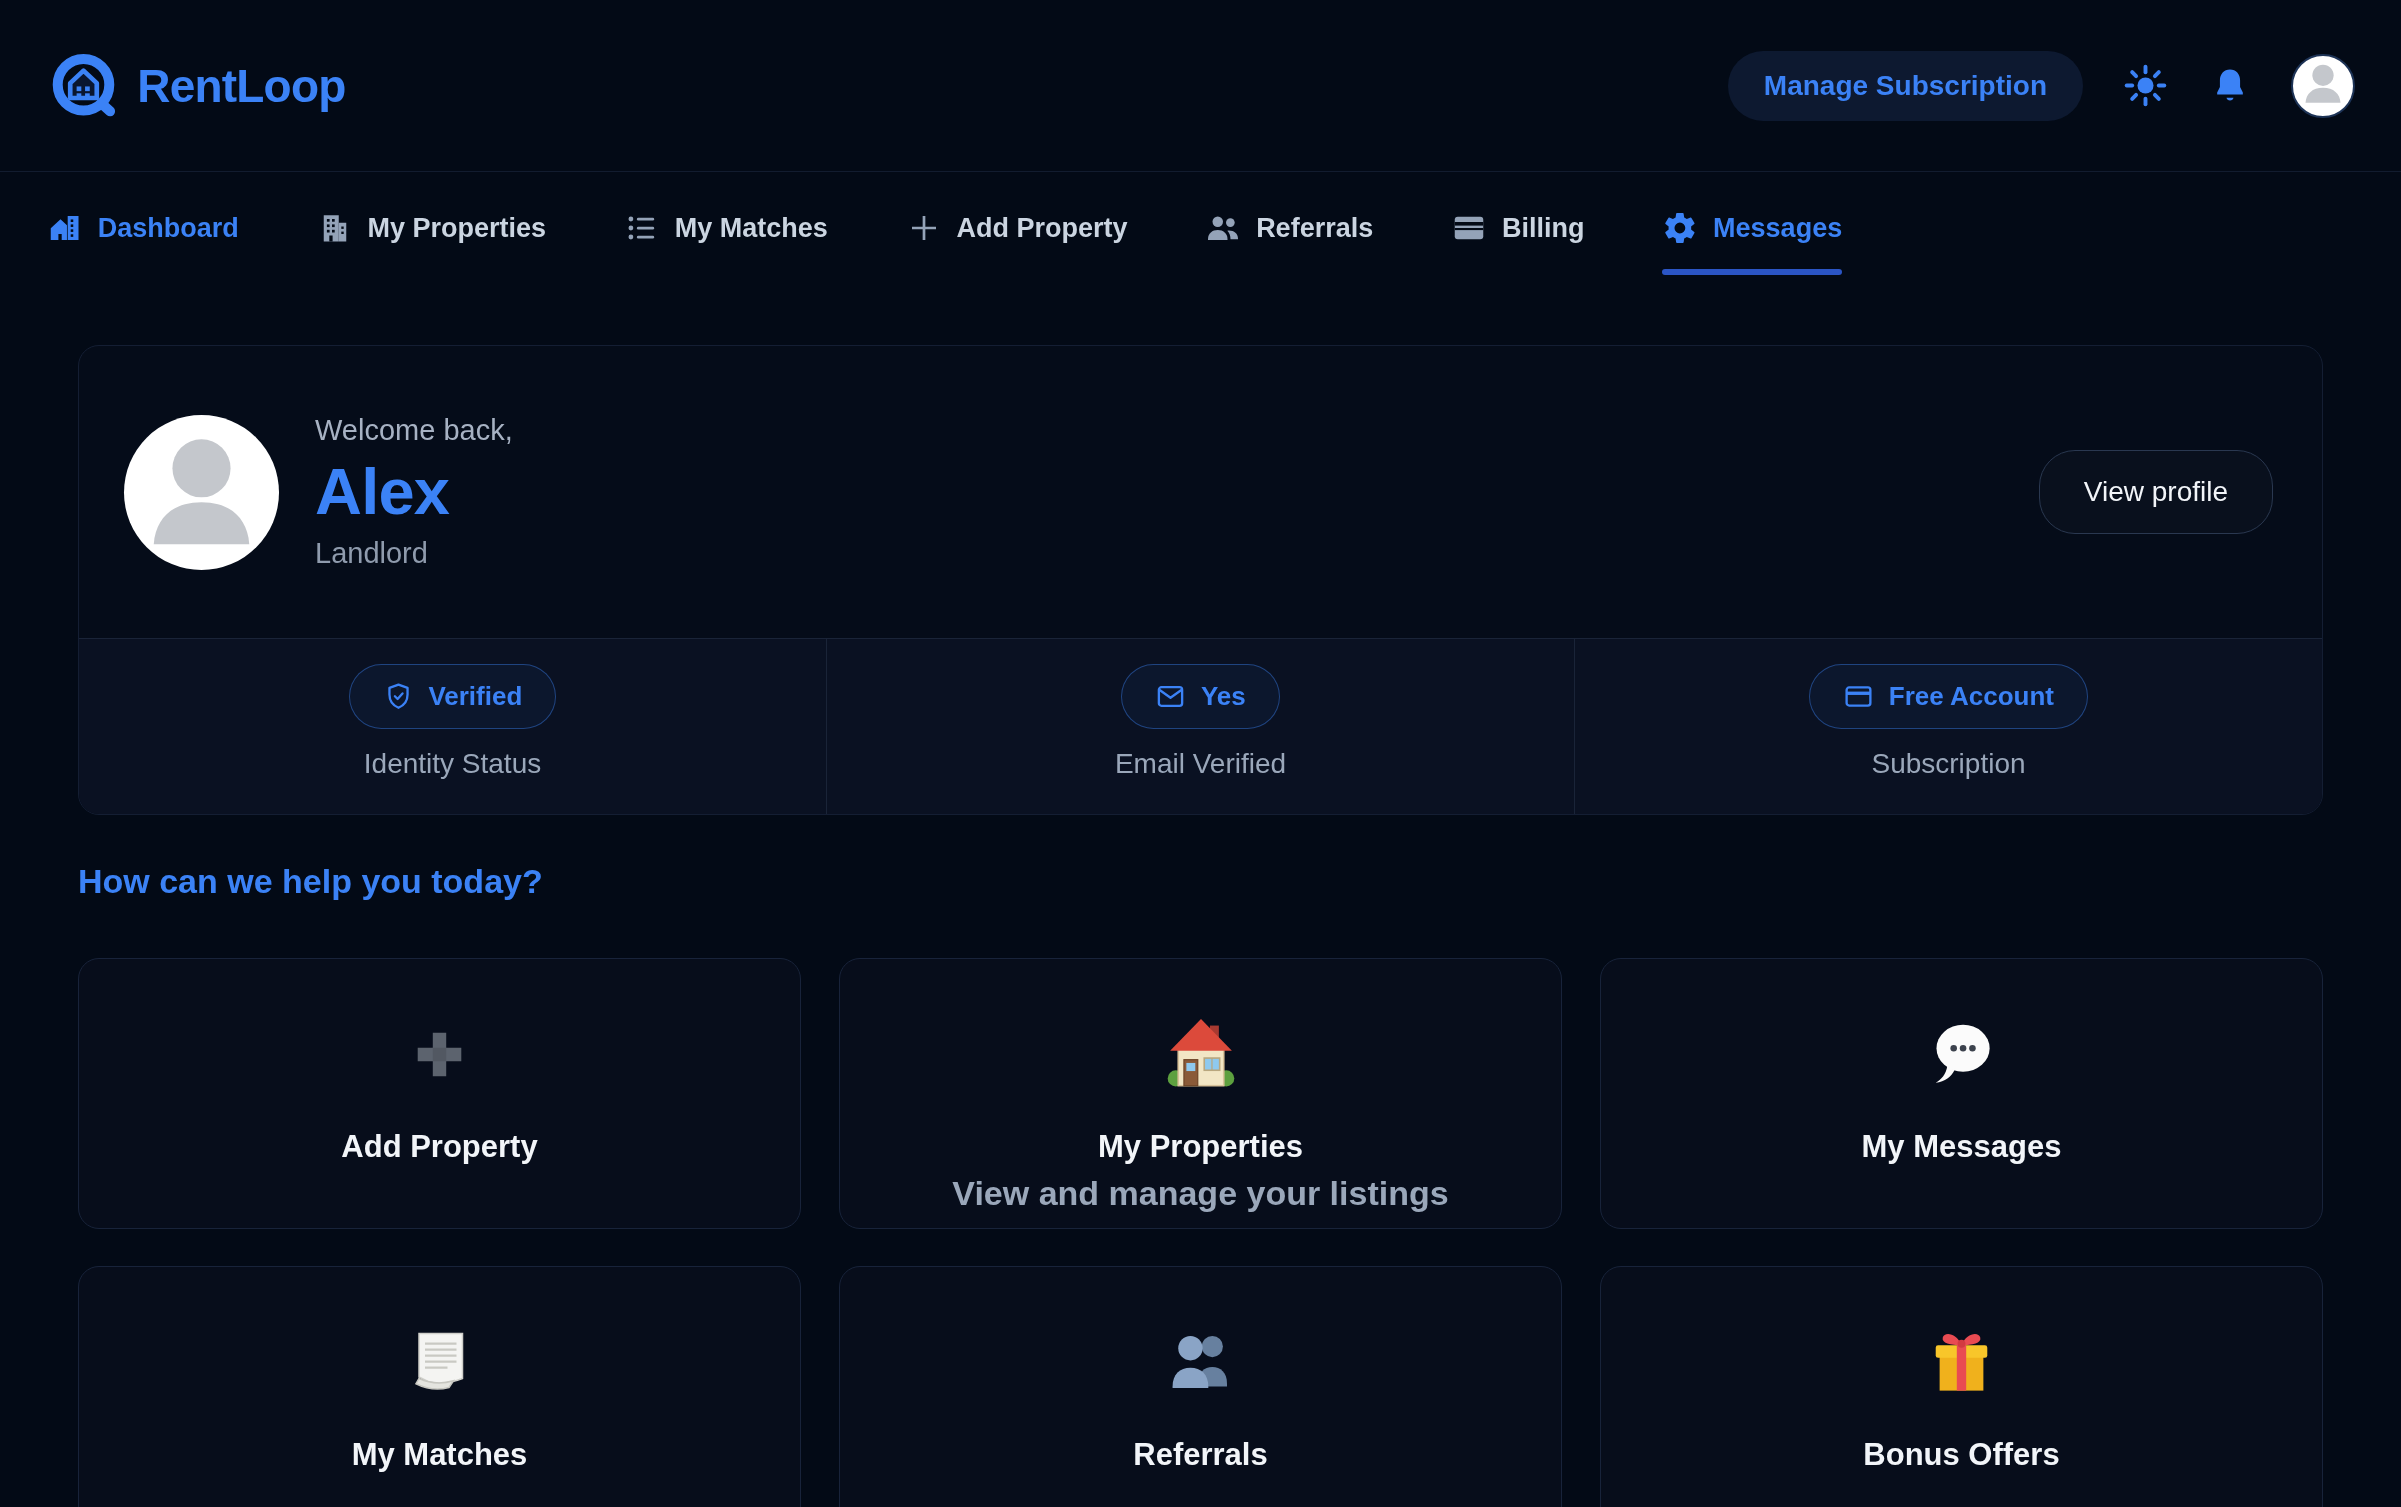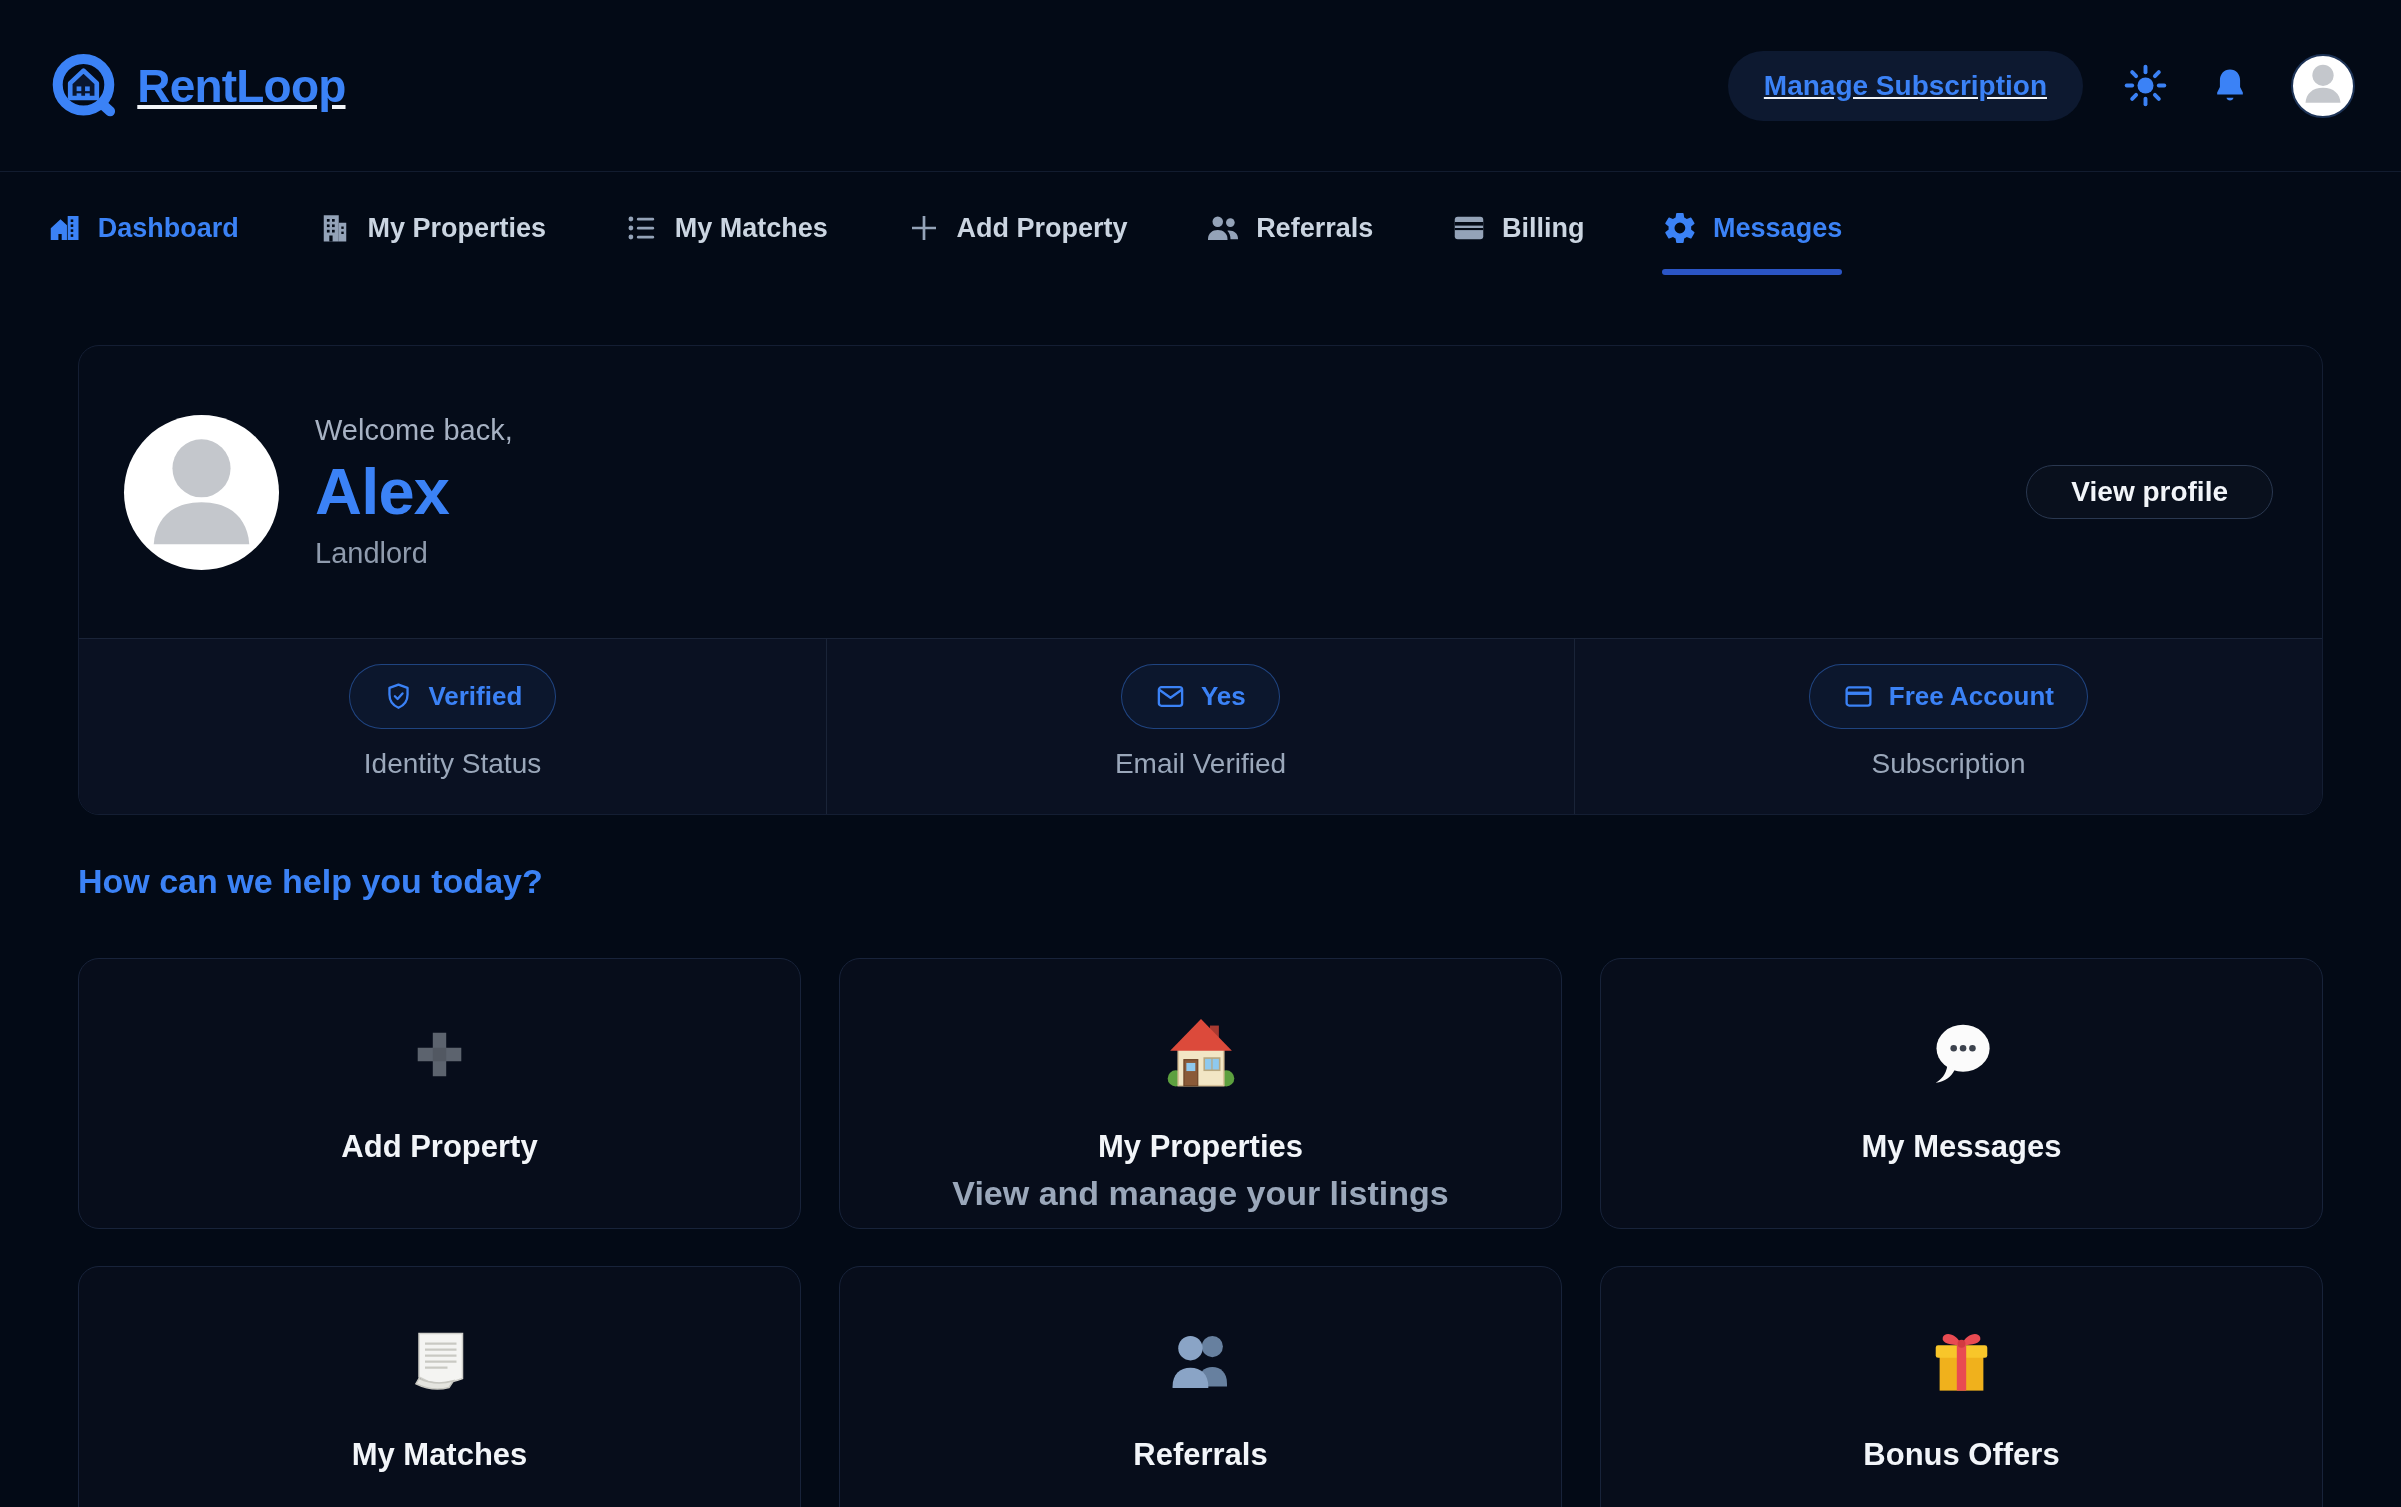--- a/index.html
+++ b/index.html
@@ -14,21 +14,21 @@
     --stats-bg:#0a1122;
     --divider:#1a2438;
     --pill-border:rgba(59,130,246,.42);
     --pill-bg:rgba(59,130,246,.05);
   }
   *{margin:0;padding:0;box-sizing:border-box;}
   html,body{width:2401px;height:1508px;overflow:hidden;}
   body{background:var(--page-bg);font-family:"Liberation Sans","DejaVu Sans",sans-serif;color:var(--txt-white);}
 
   
-  .header{height:172px;display:flex;align-items:center;padding:0 46px;border-bottom:1.6px solid #121c2f;text-decoration:underline;}
+  .header{height:172px;display:flex;align-items:center;padding:0 46px;border-bottom:1.6px solid #121c2f;}
   .brand{display:flex;align-items:center;gap:16.3px;}
   .brand-name{font-size:46px;font-weight:bold;color:var(--accent);letter-spacing:-0.8px;}
   .header-right{margin-left:auto;display:flex;align-items:center;gap:39px;}
   .manage-btn{height:70px;padding:0 36px;border-radius:36px;background:#0d1930;border:none;
     color:var(--accent);font-size:28px;font-weight:bold;font-family:inherit;display:flex;align-items:center;cursor:pointer;}
   .icon-btn{background:none;border:none;cursor:pointer;display:flex;align-items:center;color:var(--accent);}
   .avatar-sm{width:64px;height:64px;border-radius:50%;background:#fff;border:2.5px solid #1d3356;overflow:hidden;display:flex;align-items:flex-end;justify-content:center;cursor:pointer;}
 
   
   .nav{display:flex;gap:78px;padding:38px 47px 0;}
@@ -40,22 +40,22 @@
   .tab.active::after{content:"";position:absolute;left:0;right:0;bottom:0;height:6.5px;border-radius:3.3px;background:var(--underline);}
 
   
   .welcome-card{margin:70px 78px 0;border:1.6px solid #141e33;border-radius:21px;overflow:hidden;background:#050c19;}
   .welcome-top{display:flex;align-items:center;height:292px;padding:0 49px 0 45px;}
   .avatar-lg{width:155px;height:155px;border-radius:50%;background:#fff;overflow:hidden;display:flex;align-items:flex-end;justify-content:center;flex:0 0 auto;}
   .welcome-text{margin-left:36px;}
   .greeting{font-size:29px;color:#a7b2c3;text-align:right;}
   .user-name{font-size:65px;font-weight:bold;color:var(--accent);margin:6.5px 0 8.2px;letter-spacing:-0.8px;}
   .user-role{font-size:29px;color:#8f9bad;}
-  .view-profile{margin-left:auto;height:54px;padding:0 44px;border-radius:36px;background:rgba(255,255,255,.02);
-    border:1.6px solid #2a3850;color:var(--txt-white);font-size:28px;font-weight:bold;font-family:inherit;cursor:pointer;}
+  .view-profile{margin-left:auto;height:84px;padding:0 44px;border-radius:36px;background:rgba(255,255,255,.02);
+    border:1.6px solid #2a3850;color:var(--txt-white);font-size:28px;font-weight:normal;font-family:inherit;cursor:pointer;}
   .stats-row{display:flex;background:var(--stats-bg);border-top:1.6px solid var(--divider);}
   .stat{flex:1;padding:24.5px 0 0;display:flex;flex-direction:column;align-items:center;height:175px;}
   .stat + .stat{border-left:1.6px solid var(--divider);}
   .stat-badge{display:inline-flex;align-items:center;gap:14.7px;height:65px;padding:0 33px;border-radius:33px;
     border:1.6px solid var(--pill-border);background:var(--pill-bg);color:var(--accent);font-size:26px;font-weight:bold;}
   .stat-label{margin-top:19.6px;font-size:28px;color:var(--txt-grey);}
 
   
   .help-heading{margin:47px 78px 0;font-size:34px;font-weight:bold;color:var(--accent);}
   .cards-grid{margin:57px 78px 0;display:grid;grid-template-columns:repeat(3,1fr);gap:37px 38px;}

